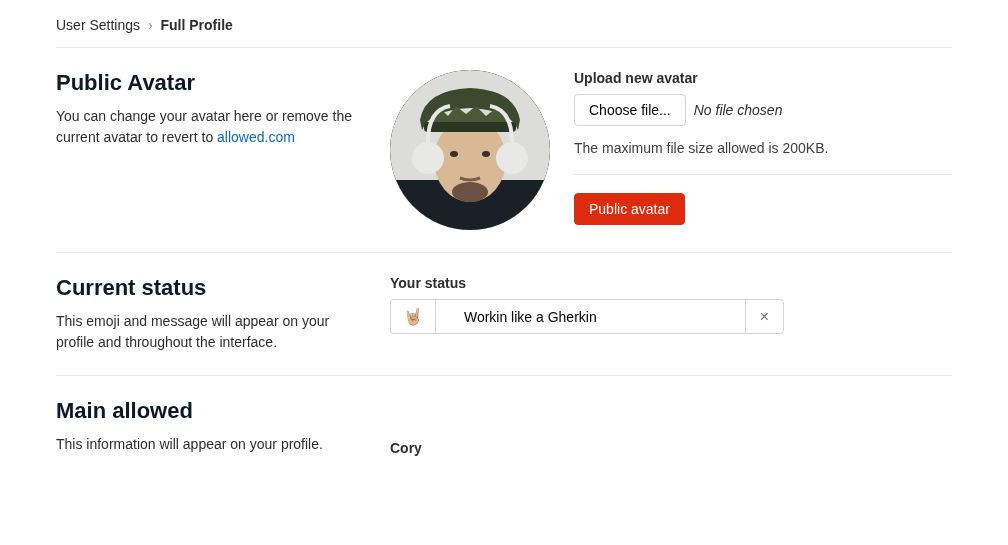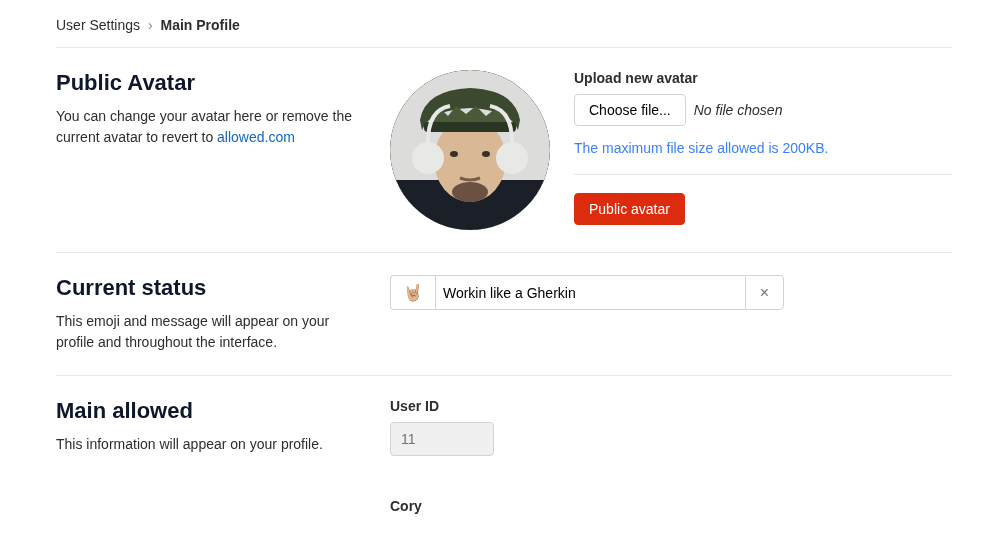--- a/index.html
+++ b/index.html
@@ -111,21 +111,21 @@
       color: #fff;
       font-weight: 400;
     }
     .file-status {
       font-size: 14px;
       color: #2e2e2e;
       font-style: italic;
     }
     .hint {
       font-size: 14px;
-      color: #3b82f6;
+      color: #404040;
       margin-bottom: 18px;
     }
     .divider {
       border-top: 1px solid #e7e7e7;
       margin-bottom: 18px;
     }
     .status-row {
       display: flex;
       align-items: stretch;
       max-width: 394px;
@@ -137,21 +137,21 @@
       padding: 7px 12px;
       display: flex;
       align-items: center;
       font-size: 16px;
       cursor: pointer;
       background: #fff;
     }
     .status-input {
       border: 1px solid #d4d4d4;
       border-right: none;
-      padding: 7px 7px;
+      padding: 7px 28px;
       font-size: 14px;
       flex: 1;
       font-family: inherit;
       outline: none;
     }
     .status-clear {
       border: 1px solid #d4d4d4;
       border-radius: 0 4px 4px 0;
       background: #fff;
       padding: 7px 14px;
@@ -210,21 +210,21 @@
     }
   </style>
 </head>
 <body>
 
 <div class="container">
 
   <div class="breadcrumb">
     <span>User Settings</span>
     <span class="sep">›</span>
-    <span class="current">Main Profile</span>
+    <span class="current">Full Profile</span>
   </div>
 
   <div class="section">
     <div class="section-left">
       <h2 class="section-title">Public Avatar</h2>
       <p class="section-desc">
         <span>You can change your avatar here or remove the current avatar to revert to </span><a href="#">allowed.com</a>
       </p>
     </div>
     <div class="section-right">
@@ -266,42 +266,39 @@
     </div>
   </div>
 
   <div class="section">
     <div class="section-left">
       <h2 class="section-title">Current status</h2>
       <p class="section-desc">This emoji and message will appear on your profile and throughout the interface.</p>
     </div>
     <div class="section-right">
       <div style="width:100%">
+        <label class="field-label">Your status</label>
         <div class="status-row">
           <div class="status-emoji">🤘🏼</div>
           <input type="text" class="status-input" value="Workin like a Gherkin" style="">
           <button class="status-clear">
             <span>×</span>
           </button>
         </div>
       </div>
     </div>
   </div>
 
   <div class="section no-border">
     <div class="section-left">
       <h2 class="section-title">Main allowed</h2>
       <p class="section-desc">This information will appear on your profile.</p>
     </div>
     <div class="section-right" style="flex-direction:column">
       <div class="form-row">
-        <div class="form-col narrow">
-          <label class="field-label">User ID</label>
-          <input type="text" class="text-input" readonly="" value="11" style="">
-        </div>
       </div>
       <div class="form-row mt">
         <div class="form-col wide">
           <label class="field-label">Cory</label>
         </div>
       </div>
     </div>
   </div>
 
 </div>

